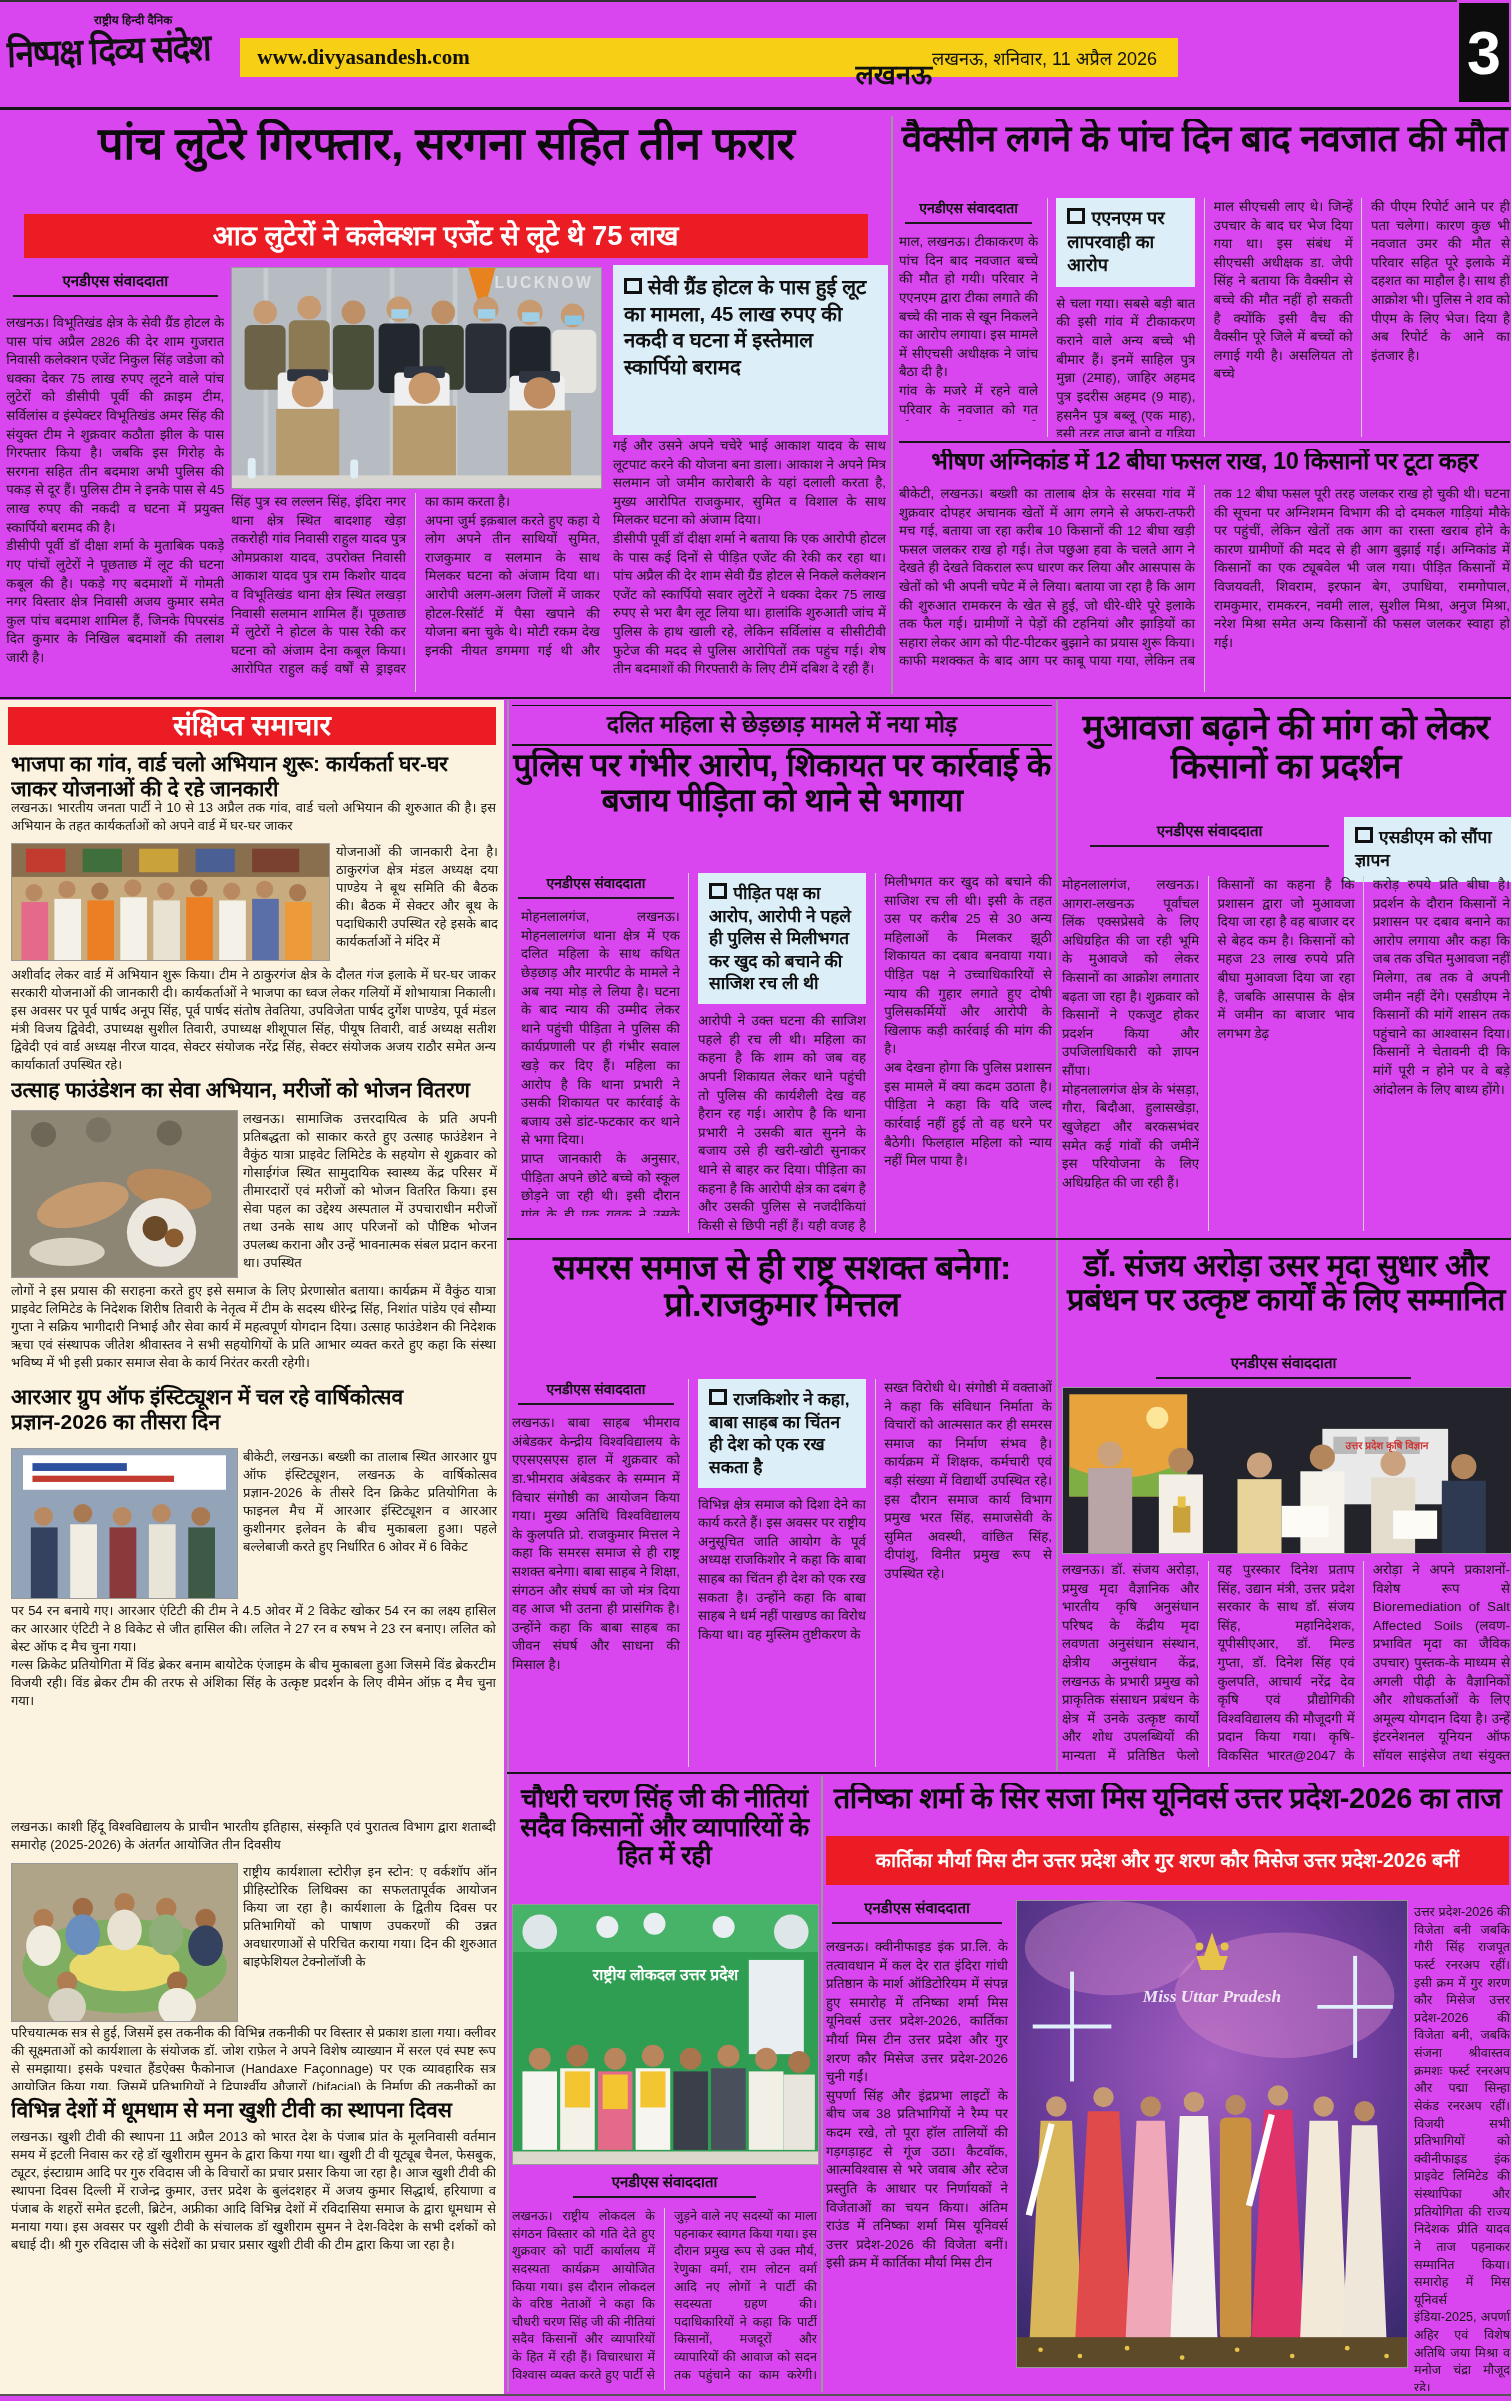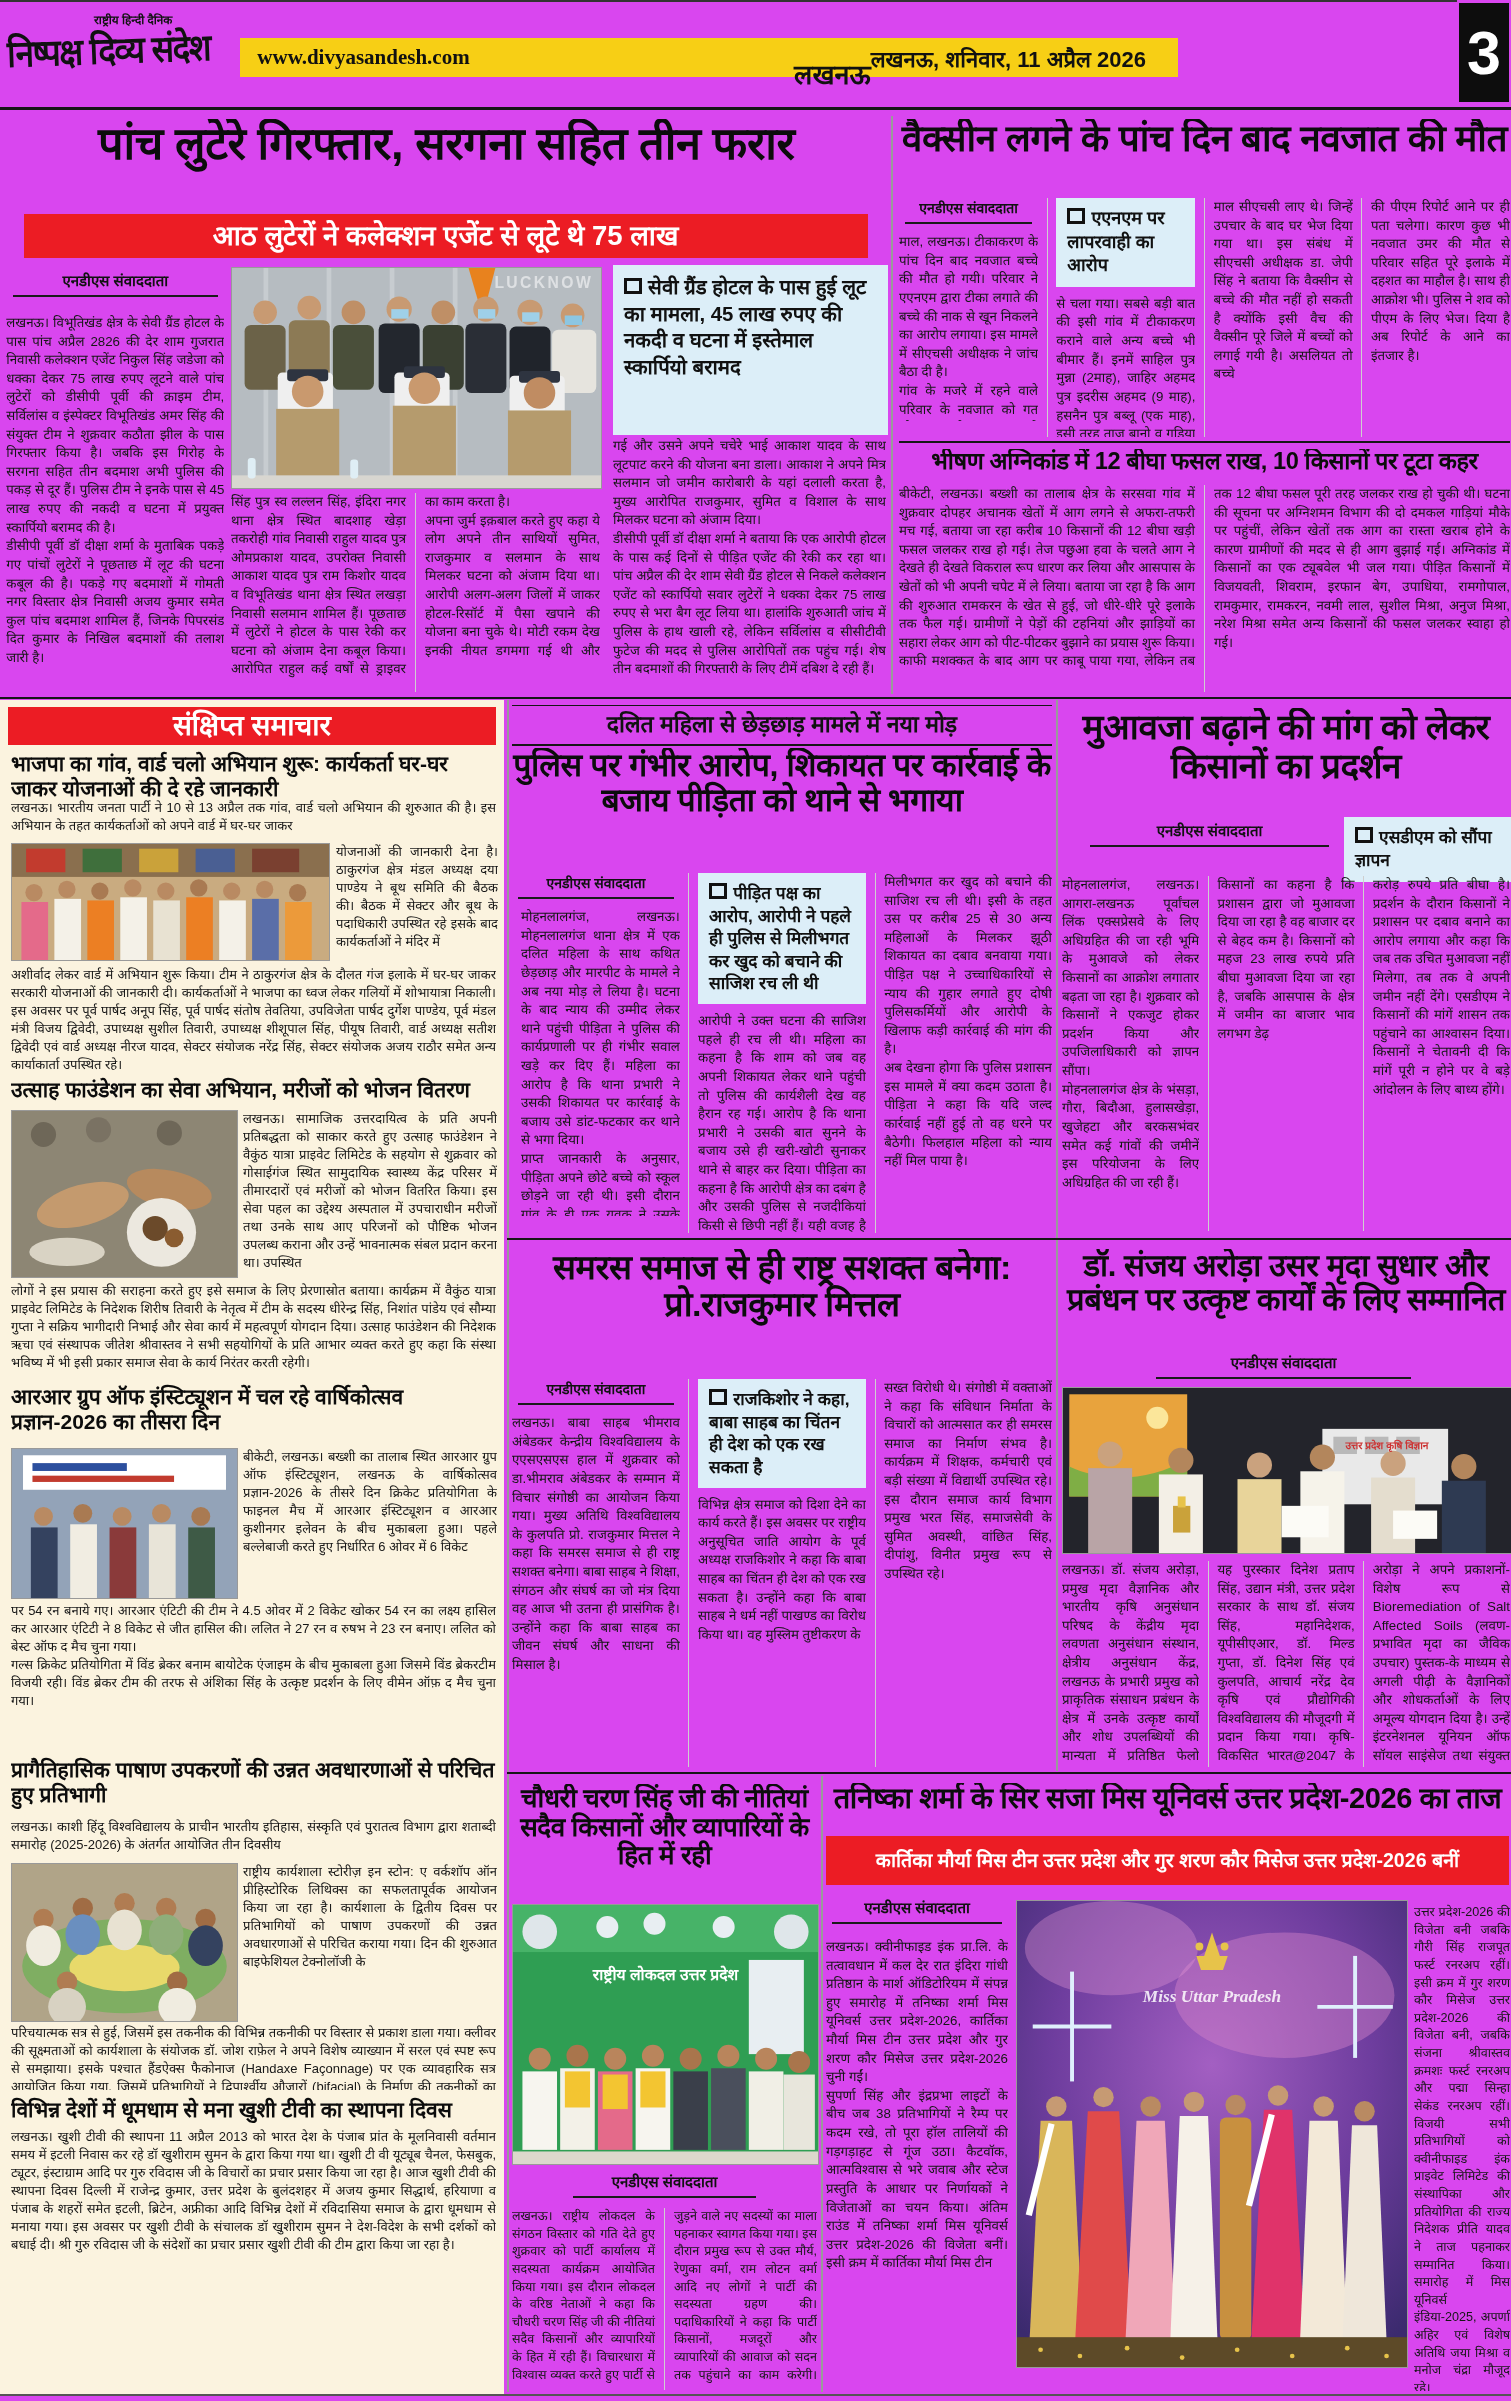--- a/index.html
+++ b/index.html
@@ -38,21 +38,21 @@
 <div class="page">
 
   <div class="abs hrule" style="left:0;top:10;width:1457px;height:1.6px;background:#333;"></div>
 
   <div class="abs" style="left:94px;top:11px;font-size:11.8px;font-weight:bold;">राष्ट्रीय हिन्दी दैनिक</div>
   <div class="abs masthead-title" style="left:6.3px;top:27px;width:236px;">निष्पक्ष दिव्य संदेश</div>
 
   <div class="abs" style="left:240px;top:38px;width:938px;height:39px;background:#f7cf15;display:flex;align-items:center;">
     <span style="font-family:'Liberation Serif',serif;font-weight:bold;font-size:21px;padding-left:17.3px;">www.divyasandesh.com</span>
     <span style="flex:1;text-align:right;font-weight:900;font-size:27px;margin-top:32px;">लखनऊ</span>
-    <span style="font-weight:bold;font-size:22px;padding-right:32px;">लखनऊ, शनिवार, 11 अप्रैल 2026</span>
+    <span style="font-weight:normal;font-size:18px;padding-right:21px;">लखनऊ, शनिवार, 11 अप्रैल 2026</span>
   </div>
 
   <div class="abs" style="left:1459px;top:3.1px;width:50px;height:99px;background:#0d0d0d;color:#fff;font-weight:900;font-size:61px;display:flex;align-items:center;justify-content:center;">3</div>
 
   <div class="abs hrule" style="left:0;top:107px;width:1512px;height:3.1px;"></div>
 
   <div class="abs hl clip" style="left:6.3px;top:119px;width:880px;height:88px;font-size:45px;">पांच लुटेरे गिरफ्तार, सरगना सहित तीन फरार</div>
   <div class="abs redbar clip" style="left:23.6px;top:214px;width:844px;height:44px;font-size:27.5px;line-height:44px;">आठ लुटेरों ने कलेक्शन एजेंट से लूटे थे 75 लाख</div>
   <div class="abs" style="left:6.3px;top:270px;width:218px;">
     <div class="byline">एनडीएस संवाददाता</div>
@@ -222,21 +222,20 @@
           <rect x="174" y="96" width="34" height="94" fill="#e8e4d8"></rect>
         <circle cx="240" cy="86" r="12" fill="#a97a52"></circle>
           <rect x="224" y="100" width="34" height="90" fill="#3e5a46"></rect>
       </g>
     </svg>
   </div>
   <div class="abs bt-s clip" style="left:243px;top:1448px;width:254px;height:149px;">बीकेटी, लखनऊ। बख्शी का तालाब स्थित आरआर ग्रुप ऑफ इंस्टिट्यूशन, लखनऊ के वार्षिकोत्सव प्रज्ञान-2026 के तीसरे दिन क्रिकेट प्रतियोगिता के फाइनल मैच में आरआर इंस्टिट्यूशन व आरआर कुशीनगर इलेवन के बीच मुकाबला हुआ। पहले बल्लेबाजी करते हुए निर्धारित 6 ओवर में 6 विकेट</div>
   <div class="abs bt-s clip" style="left:11px;top:1602px;width:485px;height:148px;">पर 54 रन बनाये गए। आरआर एंटिटी की टीम ने 4.5 ओवर में 2 विकेट खोकर 54 रन का लक्ष्य हासिल कर आरआर एंटिटी ने 8 विकेट से जीत हासिल की। ललित ने 27 रन व रुषभ ने 23 रन बनाए। ललित को बेस्ट ऑफ द मैच चुना गया।
 गल्स क्रिकेट प्रतियोगिता में विंड ब्रेकर बनाम बायोटेक एंजाइम के बीच मुकाबला हुआ जिसमे विंड ब्रेकरटीम विजयी रही। विंड ब्रेकर टीम की तरफ से अंशिका सिंह के उत्कृष्ट प्रदर्शन के लिए वीमेन ऑफ़ द मैच चुना गया।</div>
 
-  <div class="abs brieftitle clip" style="left:11px;top:1757px;width:485px;height:57px;">प्रागैतिहासिक पाषाण उपकरणों की उन्नत अवधारणाओं से परिचित हुए प्रतिभागी</div>
   <div class="abs bt-s clip" style="left:11px;top:1818px;width:485px;height:41px;">लखनऊ। काशी हिंदू विश्वविद्यालय के प्राचीन भारतीय इतिहास, संस्कृति एवं पुरातत्व विभाग द्वारा शताब्दी समारोह (2025-2026) के अंतर्गत आयोजित तीन दिवसीय</div>
   <div class="abs photo" style="left:11px;top:1863px;width:225px;height:157px;">
     <svg viewBox="0 0 286 200" preserveAspectRatio="none">
       <rect width="286" height="200" fill="#b0a488"></rect>
       <ellipse cx="143" cy="130" rx="130" ry="60" fill="#7fae62"></ellipse>
       <ellipse cx="143" cy="132" rx="70" ry="30" fill="#e8d96a"></ellipse>
       <g>
         <circle cx="40" cy="70" r="13" fill="#b07c52"></circle>
           <ellipse cx="40" cy="104" rx="22" ry="26" fill="#f0ece0"></ellipse>
         <circle cx="90" cy="56" r="13" fill="#a06c44"></circle>

